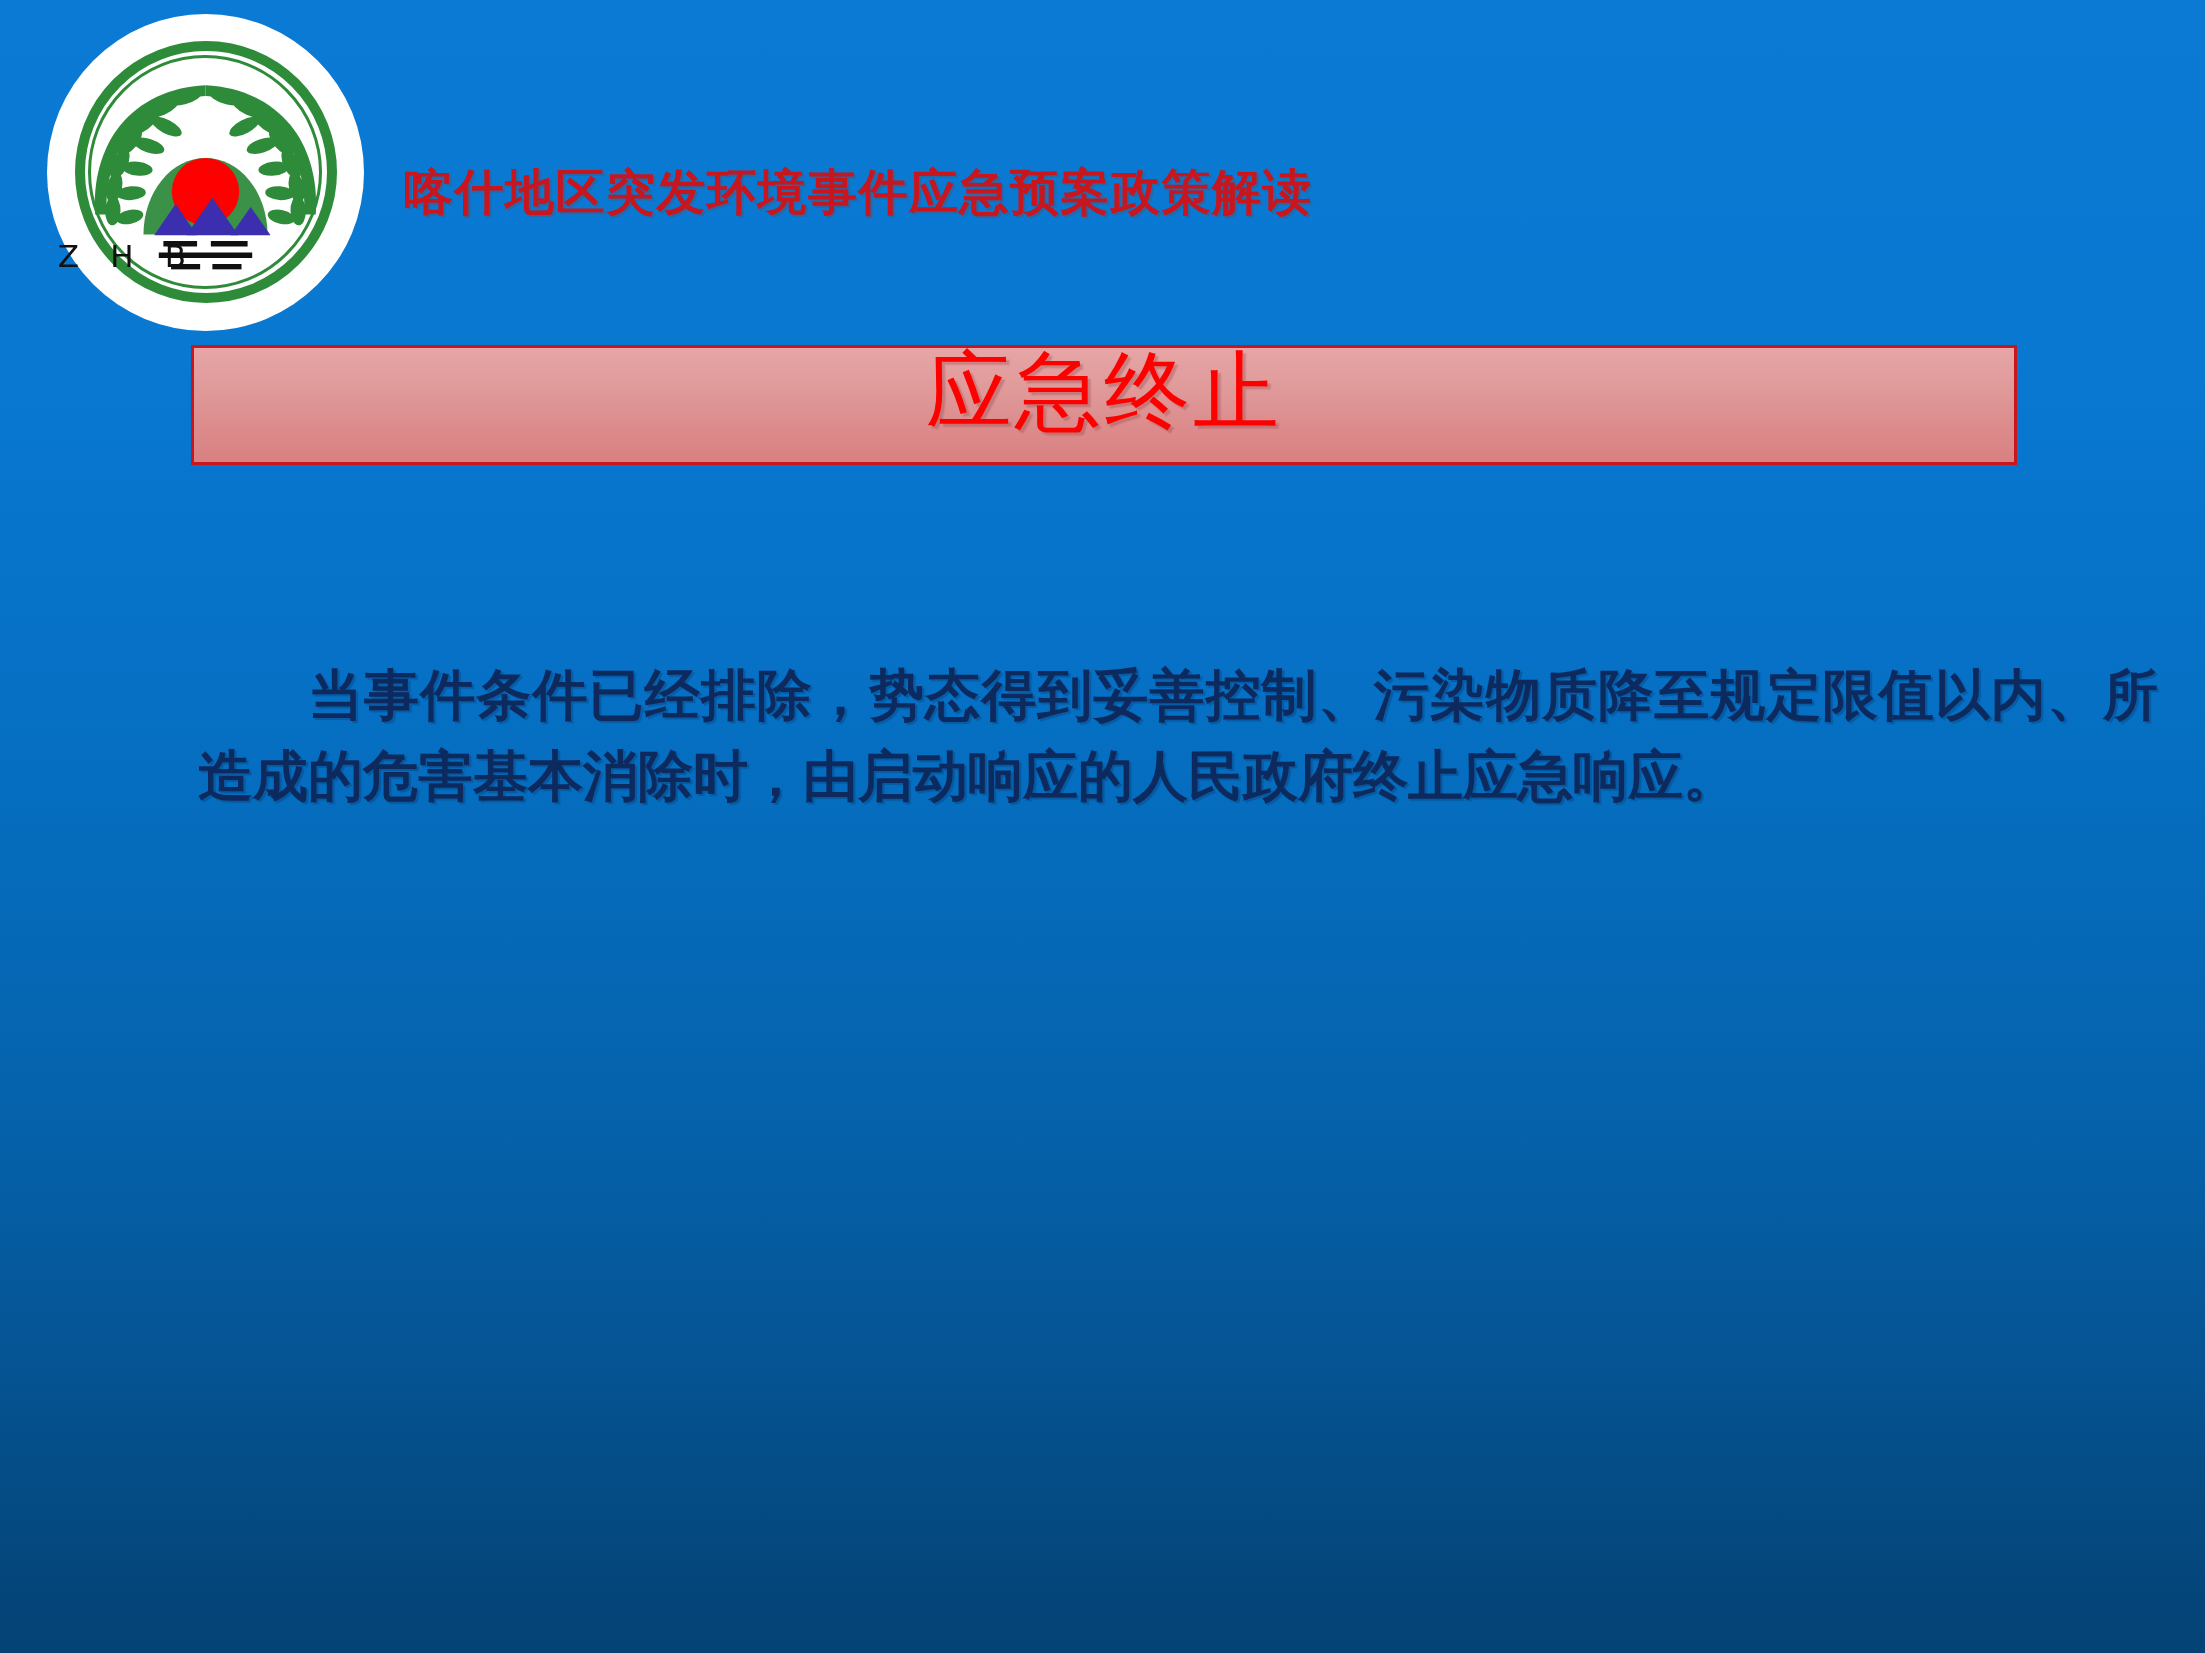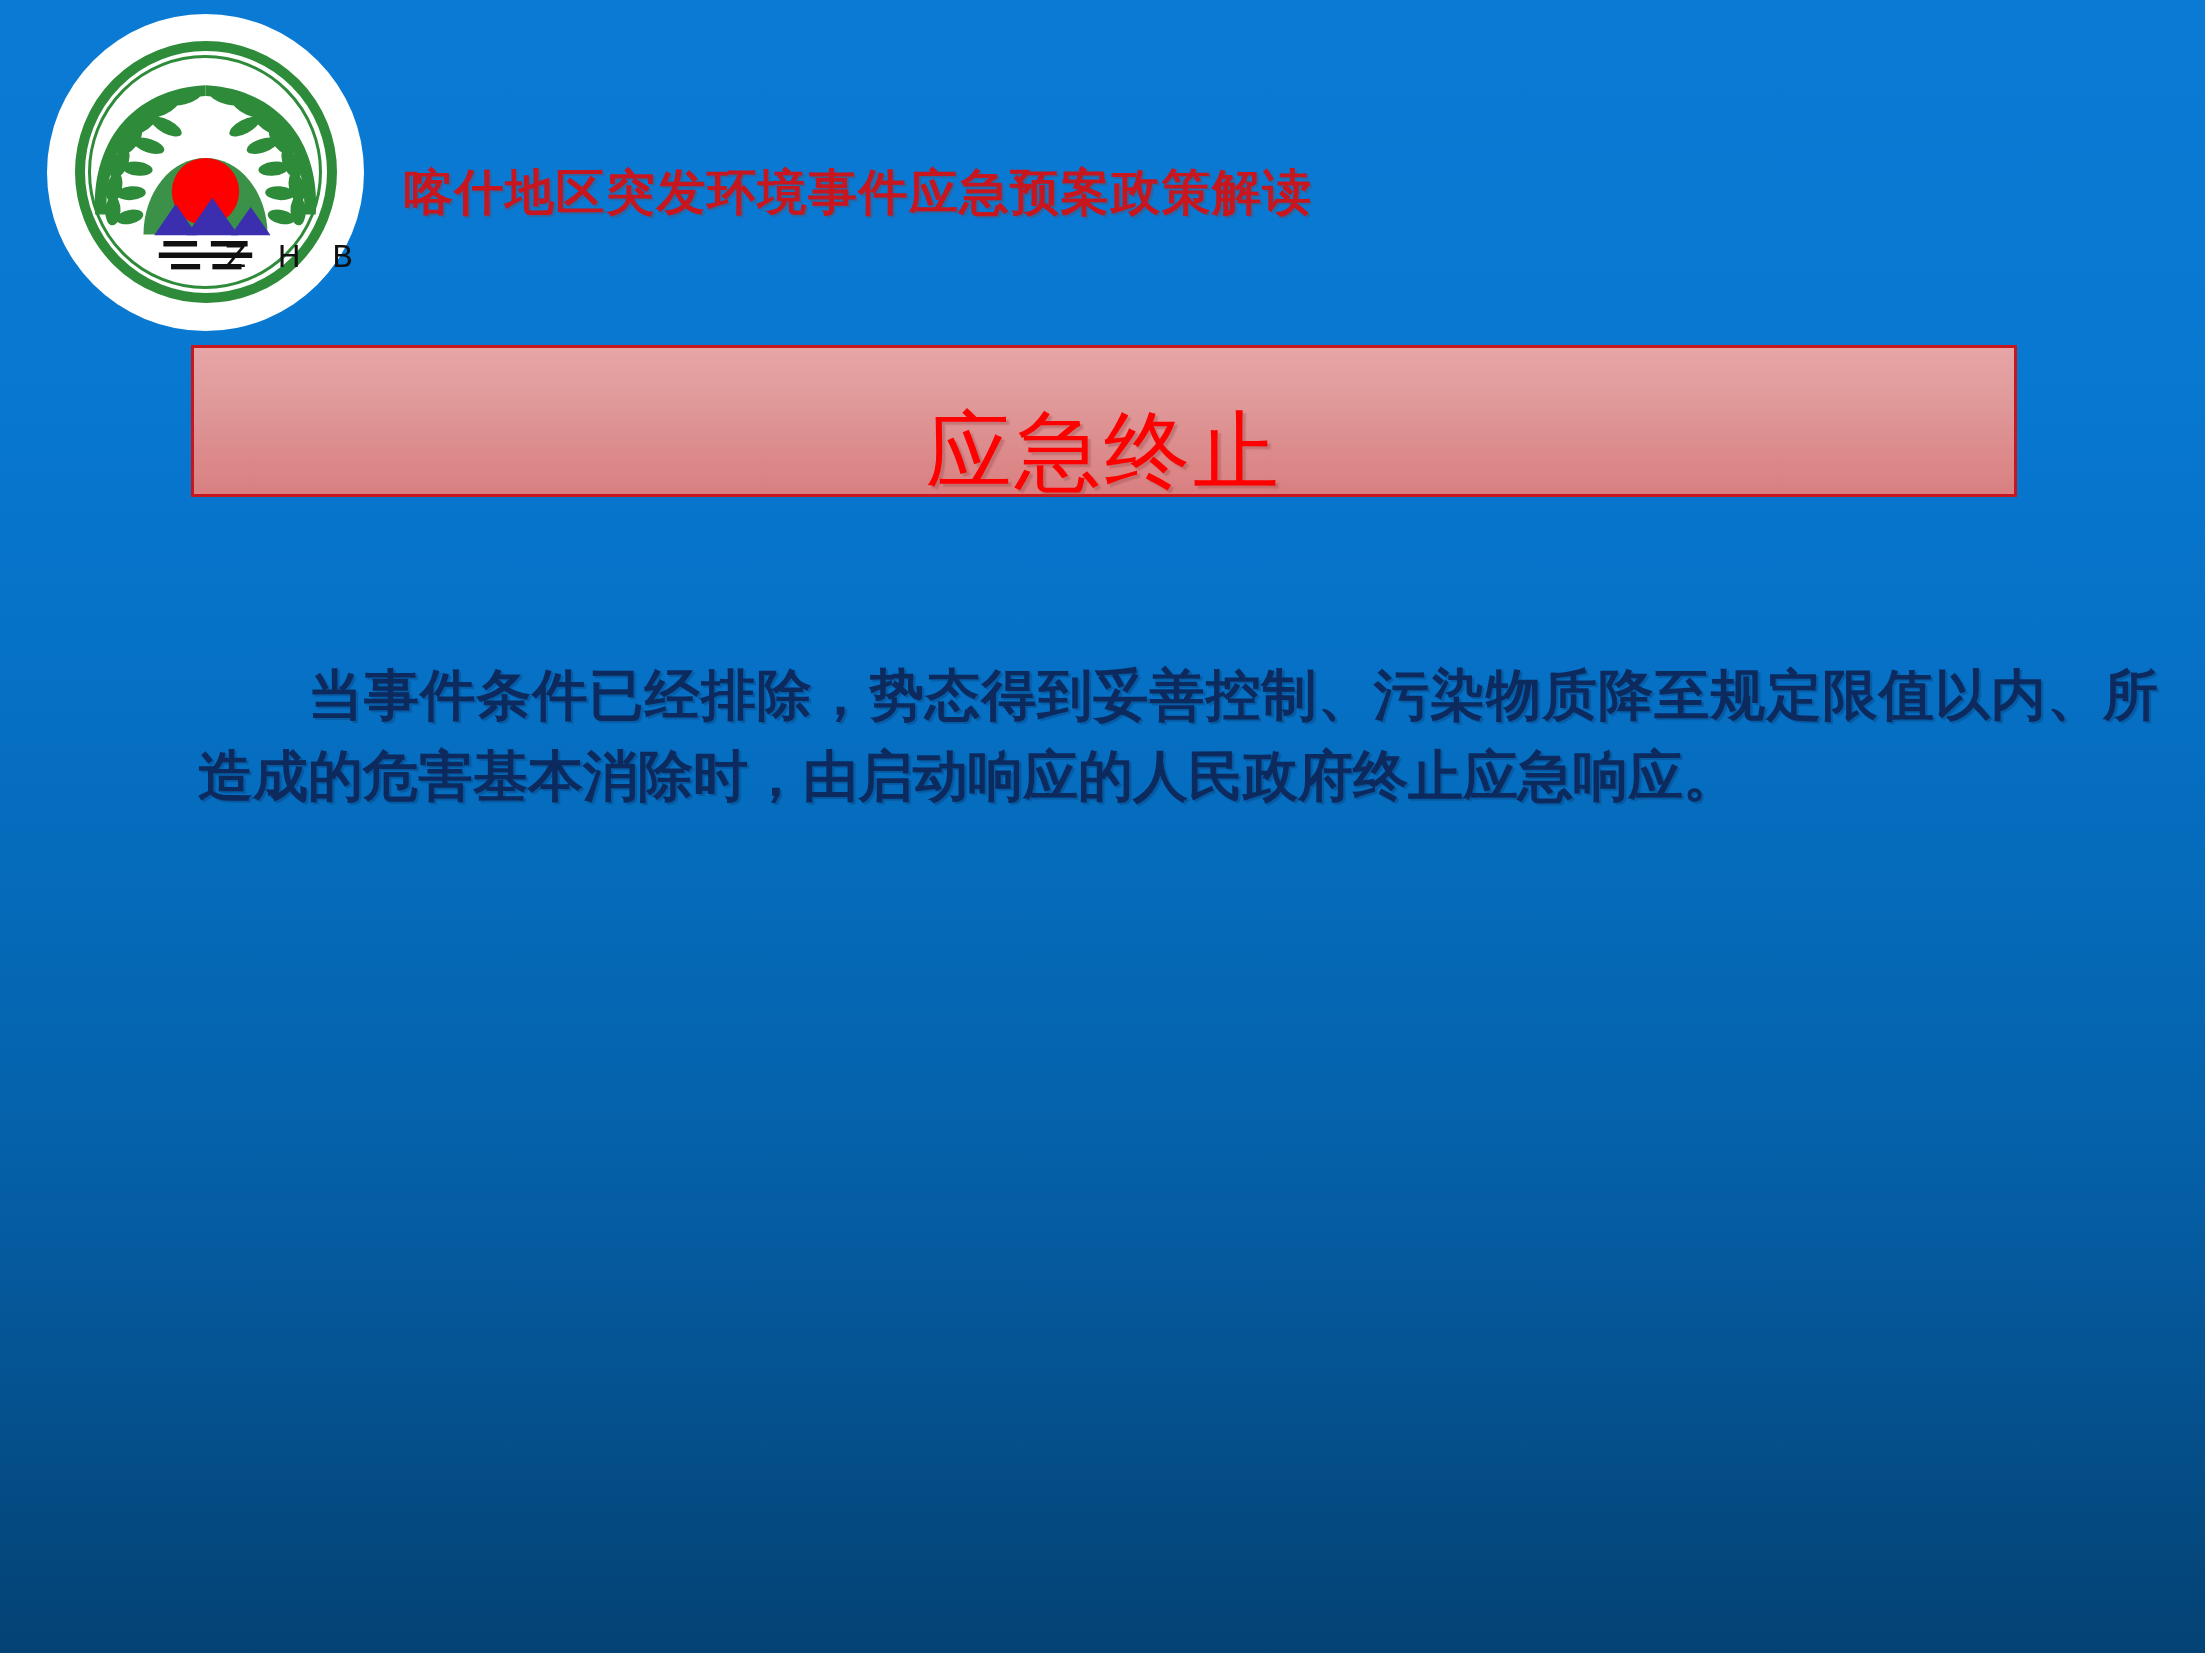--- a/index.html
+++ b/index.html
@@ -61,21 +61,21 @@
   }
   .logo-svg {
     position: absolute;
     inset: 0;
   }
   .logo-zhb {
     position: absolute;
     left: 0;
     right: 0;
     top: 224px;
-    text-align: right;
+    text-align: left;
     font-family: "DejaVu Sans", "Liberation Sans", sans-serif;
     font-size: 31px;
     font-weight: 400;
     letter-spacing: 10.7px;
     color: #101010;
     text-indent: 10.7px;
   }
 
   
   .header-title {
@@ -91,26 +91,26 @@
     text-shadow: 2.3px 2.3px 0 rgba(120,60,60,0.28);
     margin-top: 24px;
   }
 
   
   .banner {
     position: absolute;
     left: 191px;
     top: 345px;
     width: 1826px;
-    height: 152px;
+    height: 120px;
     box-sizing: border-box;
     border: 3.1px solid #c8161e;
     background: linear-gradient(to bottom, #e7a5a6 0%, #e09a9a 35%, #dc8b8c 70%, #d98081 100%);
     display: flex;
-    align-items: flex-end;
+    align-items: flex-start;
     justify-content: center;
   }
   .banner-text {
     font-family: "DejaVu Sans", "Liberation Sans", sans-serif;
     font-size: 86px;
     font-weight: 400;
     color: #ff0000;
     letter-spacing: 3.1px;
     line-height: 1;
     text-shadow: 3.1px 3.1px 1.5px rgba(150,70,70,0.35);

